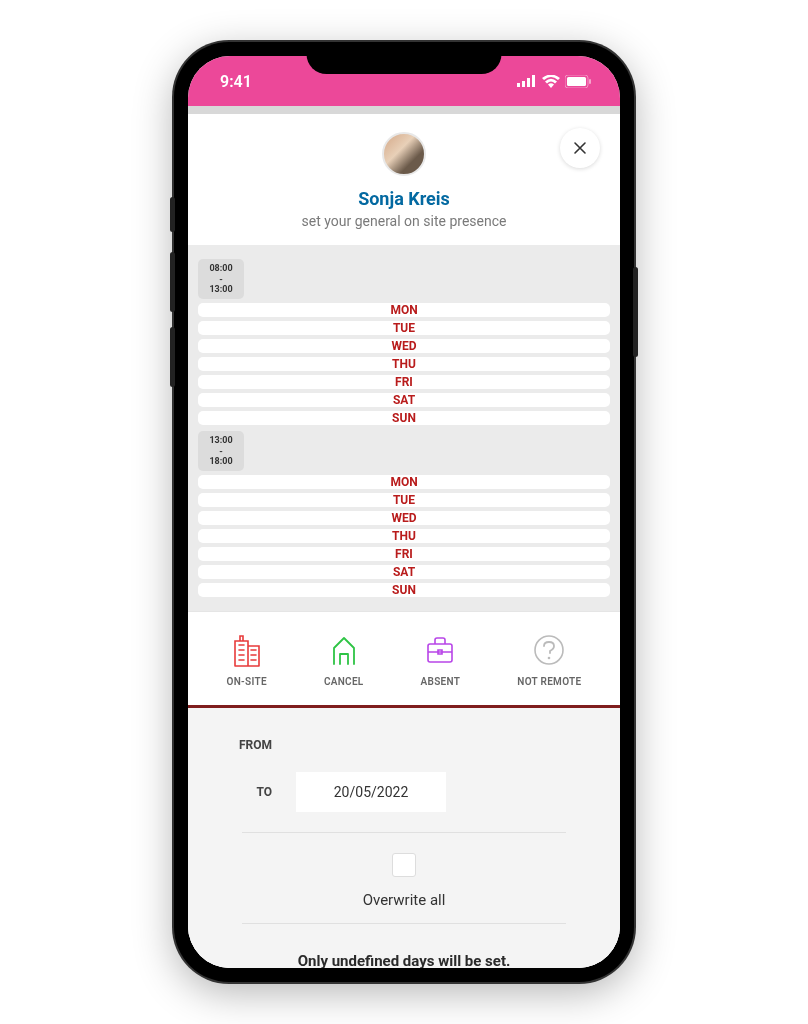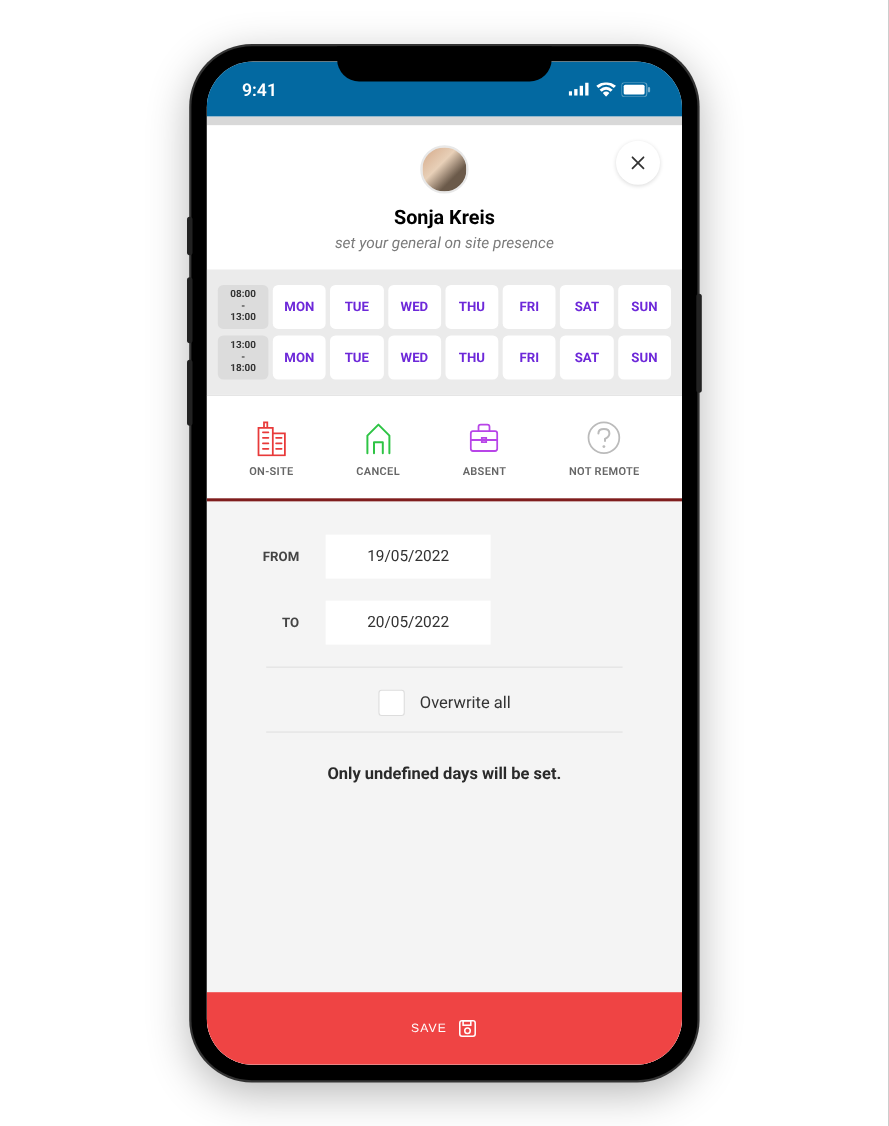--- a/index.html
+++ b/index.html
@@ -44,21 +44,21 @@
       left: 50%;
       transform: translateX(-50%);
       width: 195px;
       height: 32px;
       background: #000;
       border-radius: 0 0 20px 20px;
       z-index: 10;
     }
     .status-bar {
       height: 50px;
-      background: #0369a1;
+      background: #ec4899;
       display: flex;
       justify-content: space-between;
       align-items: center;
       padding: 0 28px 0 32px;
       color: #fff;
       font-size: 16px;
       font-weight: 600;
     }
     .status-right {
       display: flex;
@@ -99,36 +99,36 @@
       width: 44px;
       height: 44px;
       border-radius: 50%;
       margin: 0 auto 12px;
       background: linear-gradient(135deg, #d4a888 0%, #e8d0b8 40%, #6b5a4a 70%);
       border: 2px solid #e8e8e8;
     }
     .user-name {
       font-size: 18px;
       font-weight: 700;
-      color: #000000;
+      color: #0369a1;
       margin-bottom: 4px;
     }
     .subtitle {
       font-size: 14px;
       color: #7a7a7a;
-      font-style: italic;
     }
     .schedule-section {
       background: #ebebeb;
       padding: 14px 10px;
     }
     .schedule-row {
       display: flex;
       gap: 4px;
       margin-bottom: 6px;
+      flex-direction: column;
     }
     .schedule-row:last-child { margin-bottom: 0; }
     .time-chip {
       background: #dcdcdc;
       border-radius: 5px;
       width: 46px;
       height: 40px;
       display: flex;
       flex-direction: column;
       align-items: center;
@@ -142,21 +142,21 @@
     .day-chip {
       background: #fff;
       border-radius: 5px;
       flex: 1;
       height: 40px;
       display: flex;
       align-items: center;
       justify-content: center;
       font-size: 12px;
       font-weight: 700;
-      color: #6d28d9;
+      color: #b91c1c;
       cursor: pointer;
     }
     .presence-section {
       background: #fff;
       padding: 20px 10px 18px;
       display: flex;
       justify-content: space-around;
       border-top: 1px solid #e5e5e5;
       border-bottom: 3px solid #7f1d1d;
     }
@@ -209,23 +209,24 @@
       font-family: inherit;
     }
     .divider {
       height: 1px;
       background: #e0e0e0;
       margin: 14px 30px;
     }
     .overwrite-row {
       display: flex;
       align-items: center;
-      justify-content: center;
+      justify-content: flex-end;
       gap: 14px;
       margin: 20px 0 10px;
+      flex-direction: column;
     }
     .checkbox {
       width: 24px;
       height: 24px;
       background: #fff;
       border: 1px solid #ddd;
       border-radius: 3px;
       cursor: pointer;
     }
     .overwrite-label {
@@ -393,21 +394,20 @@
                 <circle cx="16" cy="24" r="1.3" fill="#bbb"></circle>
               </svg>
           </div>
           <span class="presence-label">NOT REMOTE</span>
         </div>
       </div>
 
       <div class="form-section">
         <div class="date-row">
           <span class="date-label">FROM</span>
-          <input class="date-input" value="19/05/2022" style="">
         </div>
         <div class="date-row">
           <span class="date-label">TO</span>
           <input class="date-input" value="20/05/2022" style="">
         </div>
         <div class="divider"></div>
         <div class="overwrite-row">
           <div class="checkbox"></div>
           <span class="overwrite-label">Overwrite all</span>
         </div>

